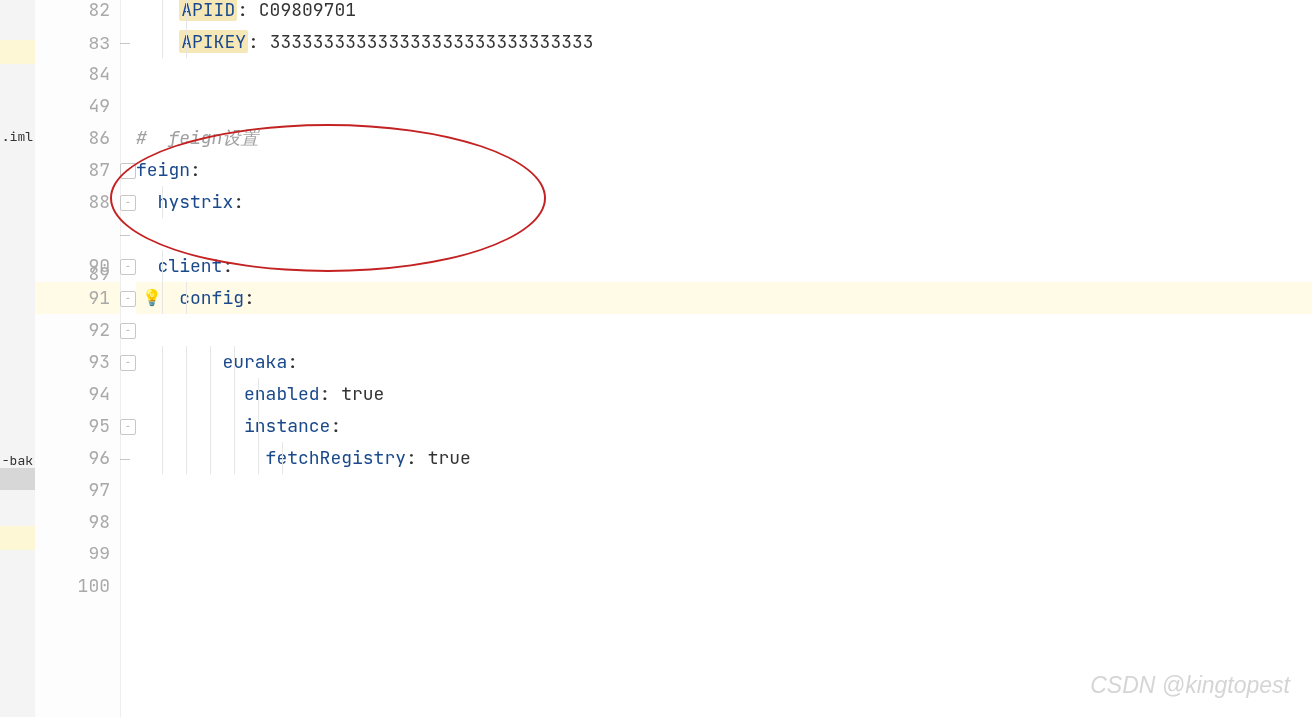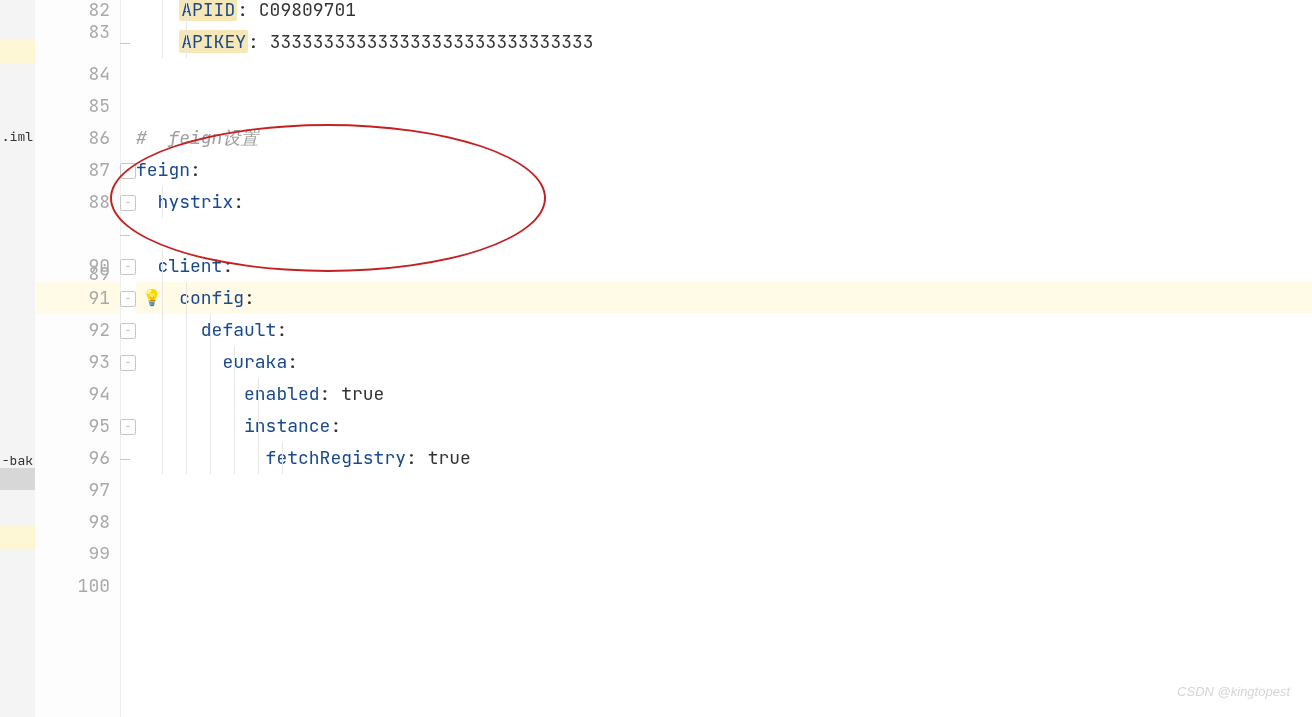--- a/index.html
+++ b/index.html
@@ -126,48 +126,48 @@
     background: transparent;
     pointer-events: none;
   }
   
   .watermark {
     position: absolute;
     right: 22px;
     bottom: 18px;
     color: #d5d5d5;
     font-family: Arial, sans-serif;
-    font-size: 13px;
+    font-size: 23px;
     font-style: italic;
     pointer-events: none;
   }
 </style>
 </head>
 <body>
 
 <div class="left-sidebar">
   <div class="file-tab" style="top:126px">.iml</div>
   <div class="file-tab" style="top:450px">-bak</div>
   <div style="position:absolute;left:0;right:0;top:40px;height:24px;background:#fdf7d6;"></div>
   <div style="position:absolute;left:0;right:0;top:468px;height:22px;background:#d7d7d7;"></div>
   <div style="position:absolute;left:0;right:0;top:526px;height:24px;background:#fdf7d6;"></div>
 </div>
 
 <div class="gutter" id="gutter">
     <div class="line" style="position: absolute; left: 0px; right: 0px; top: -6px;">
       <span class="line-num">82</span>
     </div>
-    <div class="line" style="position: absolute; left: 0px; right: 0px; top: 16px;">
+    <div class="line" style="position: absolute; left: 0px; right: 0px; top: 28px; font-family: Liberation Mono, monospace;">
       <span class="line-num">83</span>
     </div>
     <div class="line" style="position: absolute; left: 0px; right: 0px; top: 58px;">
       <span class="line-num">84</span>
     </div>
     <div class="line" style="position: absolute; left: 0px; right: 0px; top: 90px;">
-      <span class="line-num">85</span>
+      <span class="line-num">49</span>
     </div>
     <div class="line" style="position: absolute; left: 0px; right: 0px; top: 122px;">
       <span class="line-num">86</span>
     </div>
     <div class="line" style="position: absolute; left: 0px; right: 0px; top: 154px;">
       <span class="line-num">87</span>
     </div>
     <div class="line" style="position: absolute; left: 0px; right: 0px; top: 186px;">
       <span class="line-num">88</span>
     </div>
@@ -226,21 +226,20 @@
 <div class="editor" id="editor">
     <div class="row" style="position: absolute; left: 0px; right: 0px; top: -6px;"><div class="indent-guide" style="left: 26px;"></div><div class="indent-guide" style="left: 50px;"></div><span>    <span class="kh">APIID</span><span class="p">: </span><span class="s">C09809701</span></span></div>
     <div class="row" style="position: absolute; left: 0px; right: 0px; top: 26px;"><div class="indent-guide" style="left: 26px;"></div><div class="indent-guide" style="left: 50px;"></div><span>    <span class="kh">APIKEY</span><span class="p">: </span><span class="s">333333333333333333333333333333</span></span></div>
     <div class="row" style="position: absolute; left: 0px; right: 0px; top: 58px;"><span></span></div>
     <div class="row" style="position: absolute; left: 0px; right: 0px; top: 90px;"><span></span></div>
     <div class="row" style="position: absolute; left: 0px; right: 0px; top: 154px;"><span><span class="k">feign</span><span class="p">:</span></span></div>
     <div class="row" style="position: absolute; left: 0px; right: 0px; top: 122px;"><span><span class="c">#  feign设置</span></span></div>
     <div class="row" style="position: absolute; left: 0px; right: 0px; top: 186px;"><div class="indent-guide" style="left: 26px;"></div><span>  <span class="k">hystrix</span><span class="p">:</span></span></div>
     <div class="row" style="position: absolute; left: 0px; right: 0px; top: 250px;"><div class="indent-guide" style="left: 26px;"></div><span>  <span class="k">client</span><span class="p">:</span></span></div>
     <div class="row hl" style="position: absolute; left: 0px; right: 0px; top: 282px;"><div class="indent-guide" style="left: 26px;"></div><div class="indent-guide" style="left: 50px;"></div><span>    <span class="k">config</span><span class="p">:</span></span></div>
-    <div class="row" style="position: absolute; left: 0px; right: 0px; top: 314px;"><div class="indent-guide" style="left: 26px;"></div><div class="indent-guide" style="left: 50px;"></div><div class="indent-guide" style="left: 74px;"></div><span>      <span class="k">default</span><span class="p">:</span></span></div>
     <div class="row" style="position: absolute; left: 0px; right: 0px; top: 346px;"><div class="indent-guide" style="left: 26px;"></div><div class="indent-guide" style="left: 50px;"></div><div class="indent-guide" style="left: 74px;"></div><div class="indent-guide" style="left: 98px;"></div><span>        <span class="k">euraka</span><span class="p">:</span></span></div>
     <div class="row" style="position: absolute; left: 0px; right: 0px; top: 378px;"><div class="indent-guide" style="left: 26px;"></div><div class="indent-guide" style="left: 50px;"></div><div class="indent-guide" style="left: 74px;"></div><div class="indent-guide" style="left: 98px;"></div><div class="indent-guide" style="left: 122px;"></div><span>          <span class="k">enabled</span><span class="p">: </span><span class="s">true</span></span></div>
     <div class="row" style="position: absolute; left: 0px; right: 0px; top: 410px;"><div class="indent-guide" style="left: 26px;"></div><div class="indent-guide" style="left: 50px;"></div><div class="indent-guide" style="left: 74px;"></div><div class="indent-guide" style="left: 98px;"></div><div class="indent-guide" style="left: 122px;"></div><span>          <span class="k">instance</span><span class="p">:</span></span></div>
     <div class="row" style="position: absolute; left: 0px; right: 0px; top: 442px;"><div class="indent-guide" style="left: 26px;"></div><div class="indent-guide" style="left: 50px;"></div><div class="indent-guide" style="left: 74px;"></div><div class="indent-guide" style="left: 98px;"></div><div class="indent-guide" style="left: 122px;"></div><div class="indent-guide" style="left: 146px;"></div><span>            <span class="k">fetchRegistry</span><span class="p">: </span><span class="s">true</span></span></div>
     <div class="row" style="position: absolute; left: 0px; right: 0px; top: 474px;"><span></span></div>
     <div class="row" style="position: absolute; left: 0px; right: 0px; top: 506px;"><span></span></div>
     <div class="row" style="position: absolute; left: 0px; right: 0px; top: 538px;"><span></span></div>
     <div class="row" style="position: absolute; left: 0px; right: 0px; top: 570px;"><span></span></div>
   </div>
 

